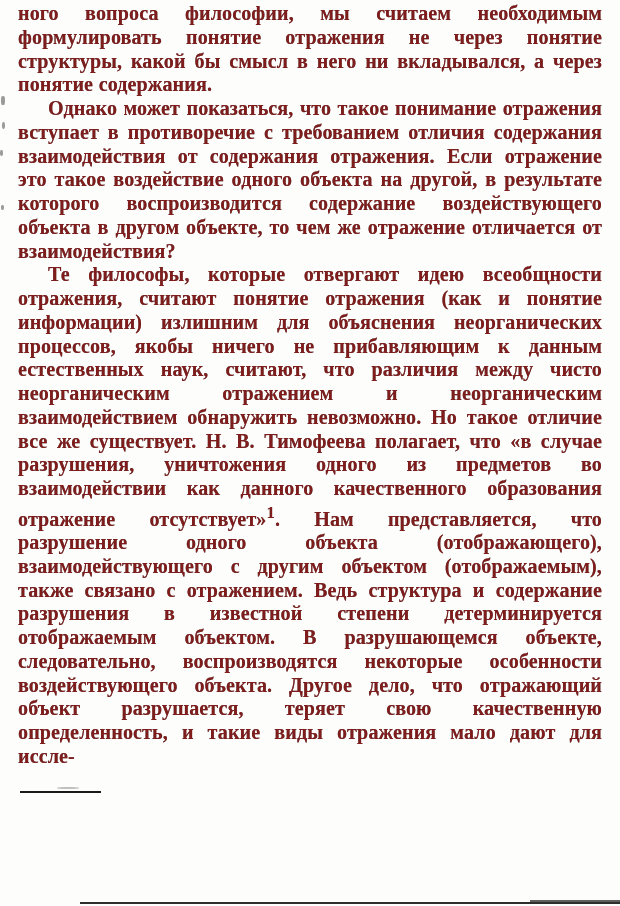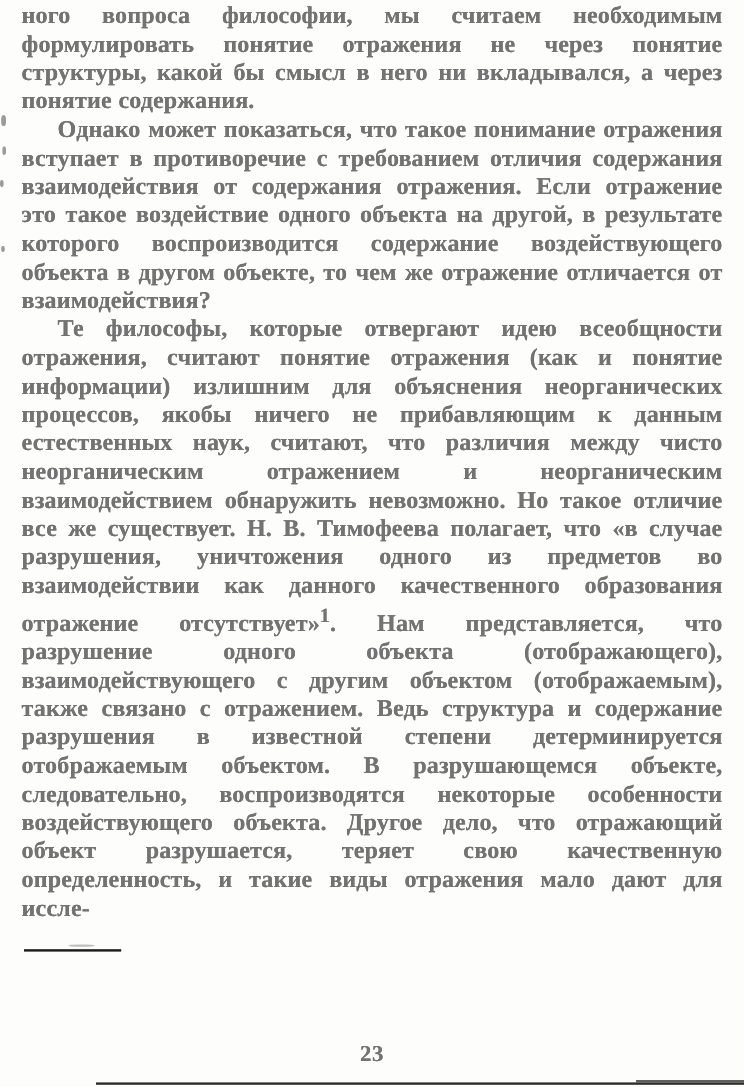--- a/index.html
+++ b/index.html
@@ -10,21 +10,21 @@
   }
 
   #page {
     position: relative;
     width: 620px;
     height: 906px;
     margin: 0;
     background: #fdfdfc;
     overflow: hidden;
     font-family: "Liberation Serif", "DejaVu Serif", serif;
-    color: #737373;
+    color: #7f1d1d;
     -webkit-font-smoothing: none;
   }
 
   
   #body-text {
     position: absolute;
     left: 18px;
     top: 2px;
     width: 584px;
   }
@@ -134,21 +134,20 @@
 
     <p class="para">Однако может показаться, что такое понимание отражения вступает в противоречие с требованием отличия содержания взаимодействия от содержания отражения. Если отражение это такое воздействие одного объекта на другой, в результате которого воспроизводится содержание воздействующего объекта в другом объекте, то чем же отражение отличается от взаимодействия?</p>
 
     <p class="para"><span>Те философы, которые отвергают идею всеобщности отражения, считают понятие отражения (как и понятие информации) излишним для объяснения неорганических процессов, якобы ничего не прибавляющим к данным естественных наук, считают, что различия между чисто неорганическим отражением и неорганическим взаимодействием обнаружить невозможно. Но такое отличие все же существует. Н. В. Тимофеева полагает, что «в случае разрушения, уничтожения одного из предметов во взаимодействии как данного качественного образования отражение отсутствует»</span><sup class="fn-mark">1</sup><span>. Нам представляется, что разрушение одного объекта (отображающего), взаимодействующего с другим объектом (отображаемым), также связано с отражением. Ведь структура и содержание разрушения в известной степени детерминируется отображаемым объектом. В разрушающемся объекте, следовательно, воспроизводятся некоторые особенности воздействующего объекта. Другое дело, что отражающий объект разрушается, теряет свою качественную определенность, и такие виды отражения мало дают для иссле-</span></p>
 
   </div>
 
   <div id="footnote-rule"></div>
 
 
-  <div id="folio">23</div>
 
   <div class="scan-edge-bottom"></div>
   <div class="scan-edge-bottom-2"></div>
 
   <div class="speck" style="left:1px;  top:96px;  width:4px; height:9px;"></div>
   <div class="speck" style="left:2px;  top:122px; width:3px; height:7px;"></div>
   <div class="speck" style="left:0px;  top:150px; width:3px; height:6px;"></div>
   <div class="speck" style="left:1px;  top:205px; width:3px; height:5px;"></div>
   <div class="speck" style="left:57px; top:787px; width:22px; height:2px; opacity:0.35;"></div>
 

